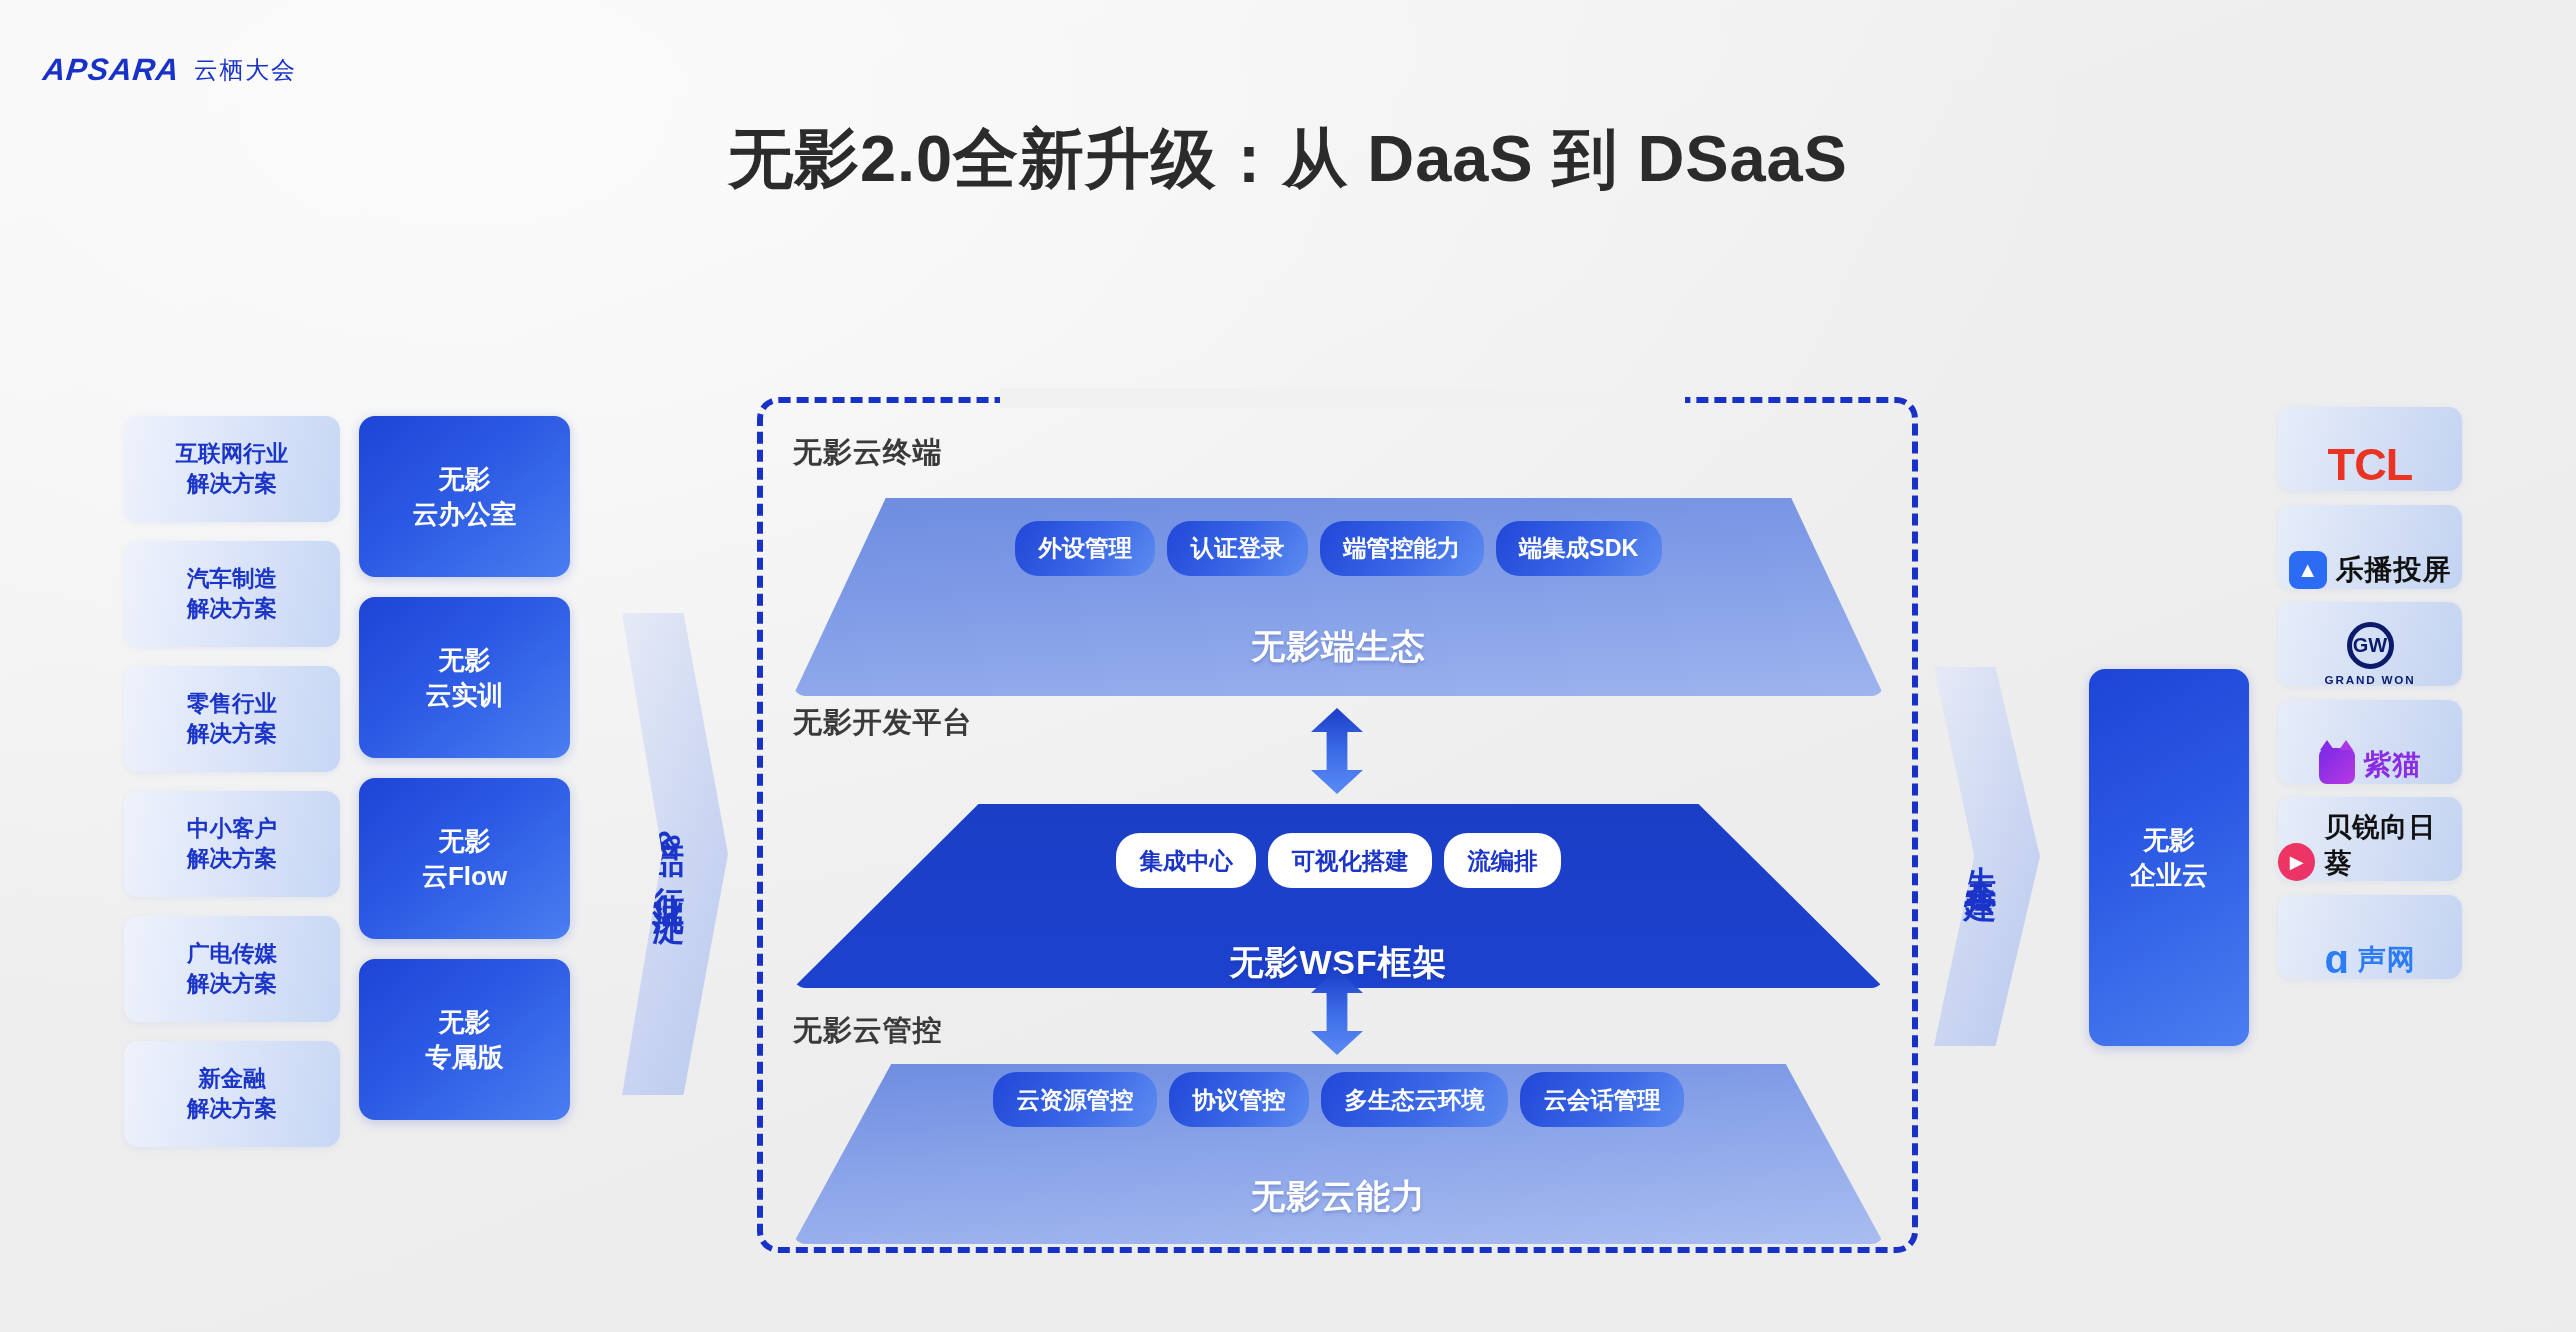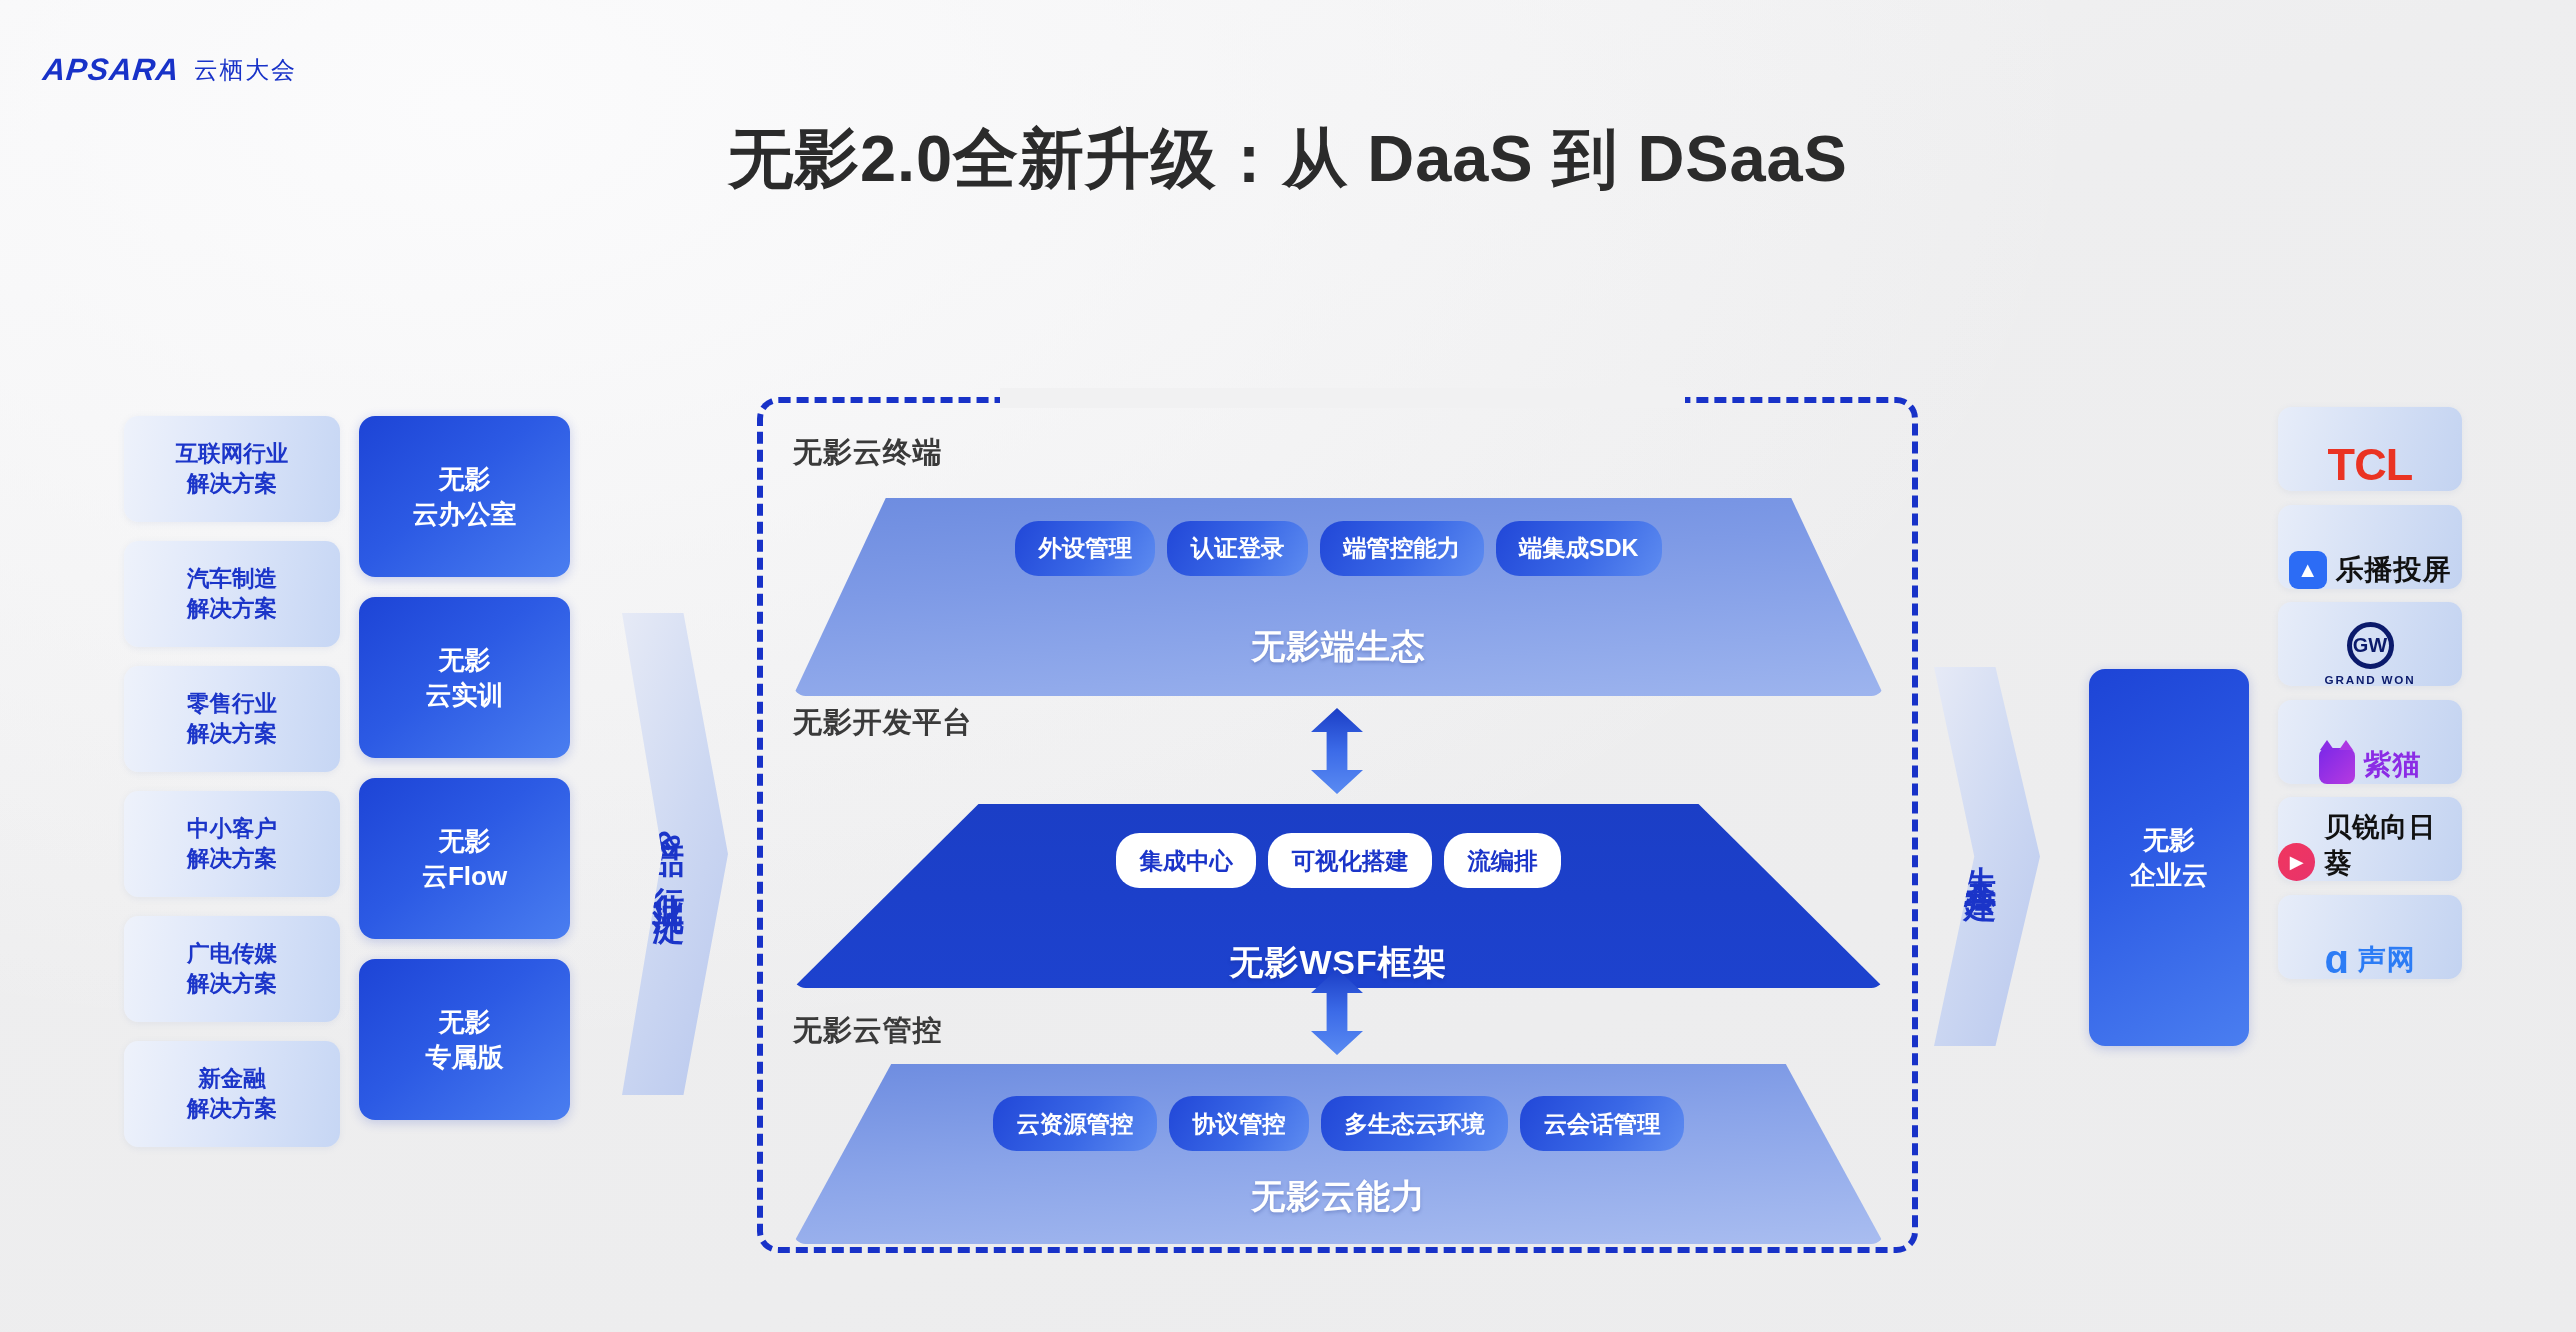--- a/index.html
+++ b/index.html
@@ -162,21 +162,21 @@
     color: #1b35c9; font-weight: 800; font-size: 23.4px;
     white-space: nowrap;
   }
 
   
   #trap-bot {
     left: 793px; top: 1064px; width: 1091px; height: 180px;
     background: linear-gradient(176deg, #6d8ce0 0%, #8aa4e9 45%, #a9bdf0 100%);
     clip-path: polygon(9% 0%, 91% 0%, 100% 100%, 0% 100%);
   }
-  #trap-bot .pills { top: 32px; }
+  #trap-bot .pills { top: 8px; }
   #trap-bot .layer-name { top: 110px; }
 
   
   .dbl-arrow {
     position: absolute; width: 52px; height: 87px;
   }
   .dbl-arrow .up, .dbl-arrow .dn {
     position: absolute; left: 0; width: 52px; height: 43px;
   }
   .dbl-arrow .up {

